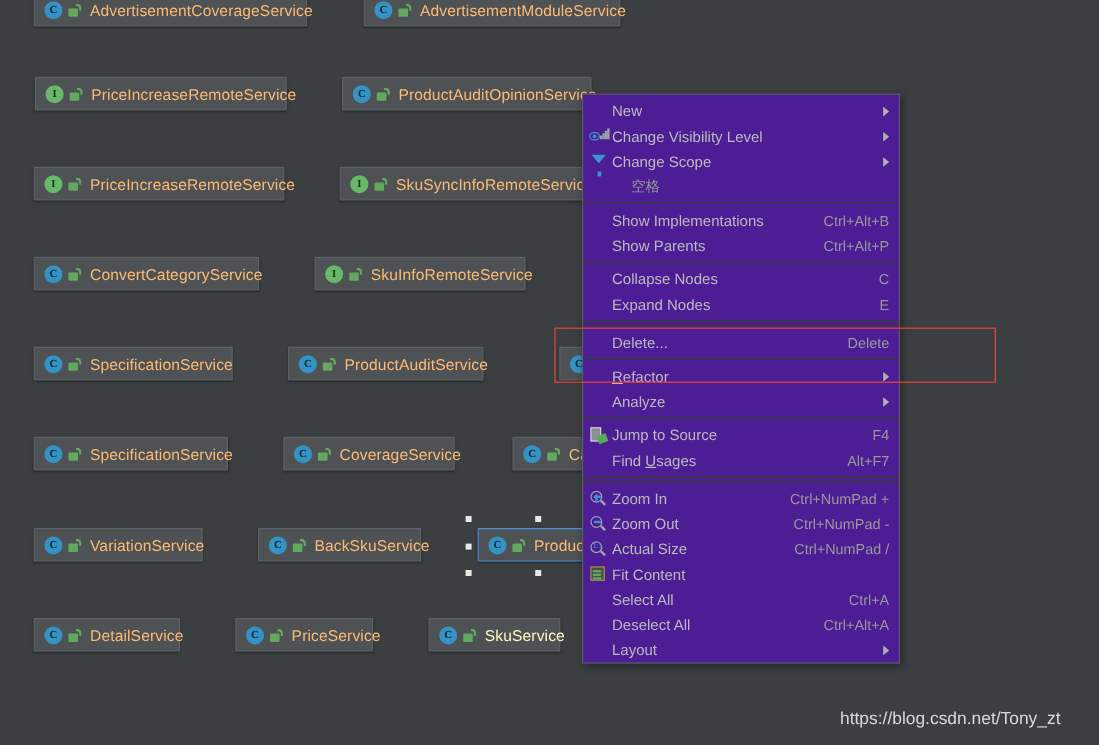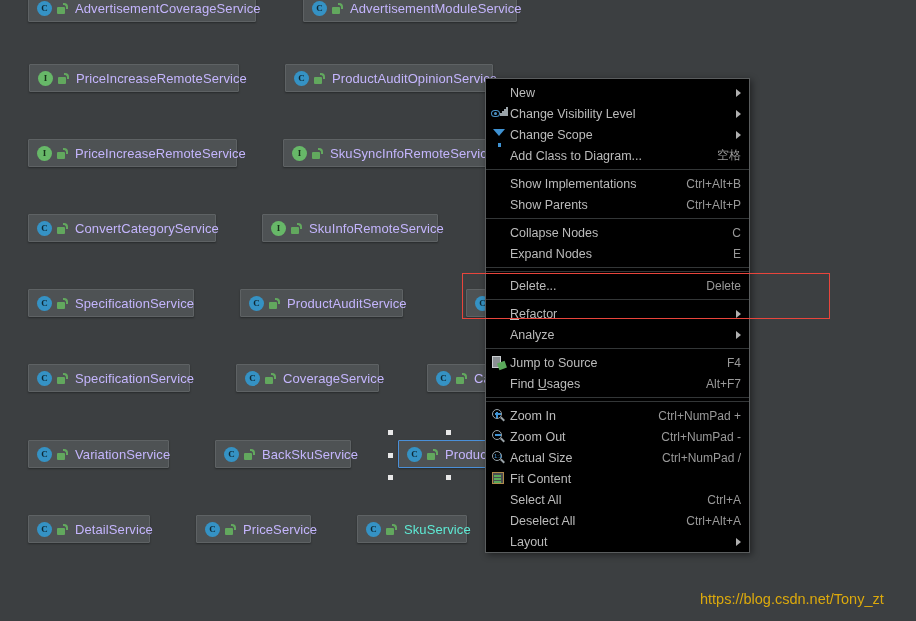--- a/index.html
+++ b/index.html
@@ -25,25 +25,25 @@
     border: 1px solid #5e6264;
     border-radius: 1px;
     display: flex;
     align-items: center;
     padding: 0 10px 0 8px;
     box-shadow: 0 1px 2px rgba(0,0,0,0.35);
     white-space: nowrap;
   }
   .node .lbl {
     font-size: 13px;
-    color: #c4b5fd;
+    color: #fdba74;
     margin-left: 7px;
     letter-spacing: 0.1px;
   }
-  .node.link .lbl { color: #5eead4; }
+  .node.link .lbl { color: #fef9c3; }
   .node.selected {
     border: 1px solid #4a90d9;
     background: #4e5254;
   }
 
   
   .badge {
     width: 15px; height: 15px;
     border-radius: 50%;
     display: inline-flex;
@@ -89,21 +89,21 @@
     width: 5px; height: 5px;
     background: #e8e8e8;
     display: block;
   }
 
   
   #ctxmenu {
     position: absolute;
     left: 485px; top: 78px;
     width: 265px;
-    background: #000000;
+    background: #4c1d95;
     border: 1px solid #5a5d5e;
     box-shadow: 2px 2px 7px rgba(0,0,0,0.45);
     padding: 3px 0 0 0;
     z-index: 40;
   }
   .mi {
     position: relative;
     display: flex;
     align-items: center;
     height: 21px;
@@ -187,21 +187,21 @@
     width: 368px; height: 46px;
     border: 1.5px solid #e8453c;
     z-index: 60;
     pointer-events: none;
   }
 
   
   #watermark {
     position: absolute;
     left: 700px; top: 591px;
-    color: #eab308;
+    color: #e5e5e5;
     font-size: 14.5px;
     opacity: 0.92;
     z-index: 70;
     white-space: nowrap;
   }
 </style>
 </head>
 <body>
 
 <div id="root">
@@ -399,21 +399,20 @@
       </div>
       <div class="mi">
         <span class="ic">
           <span class="g-funnel"></span>
         </span>
         <span class="txt">Change Scope</span>
         <span class="arrow"></span>
       </div>
       <div class="mi">
         <span class="ic"></span>
-        <span class="txt">Add Class to Diagram...</span>
         <span class="key">空格</span>
       </div>
       <div class="sep"></div>
       <div class="mi">
         <span class="ic"></span>
         <span class="txt">Show Implementations</span>
         <span class="key">Ctrl+Alt+B</span>
       </div>
       <div class="mi">
         <span class="ic"></span>

